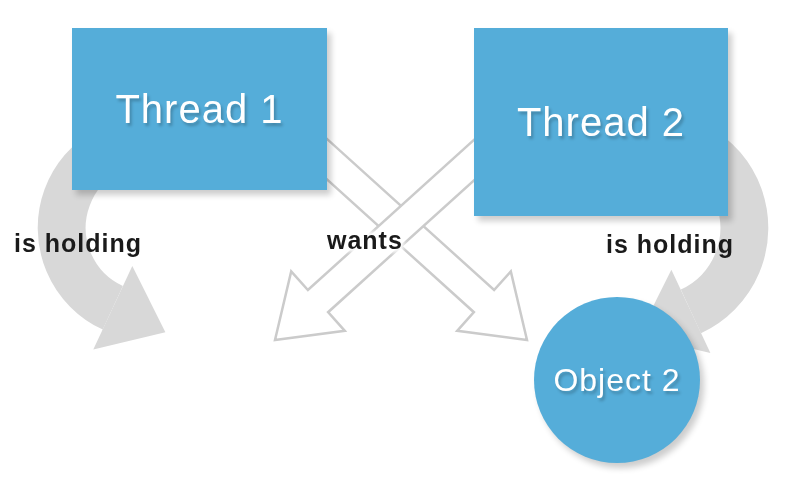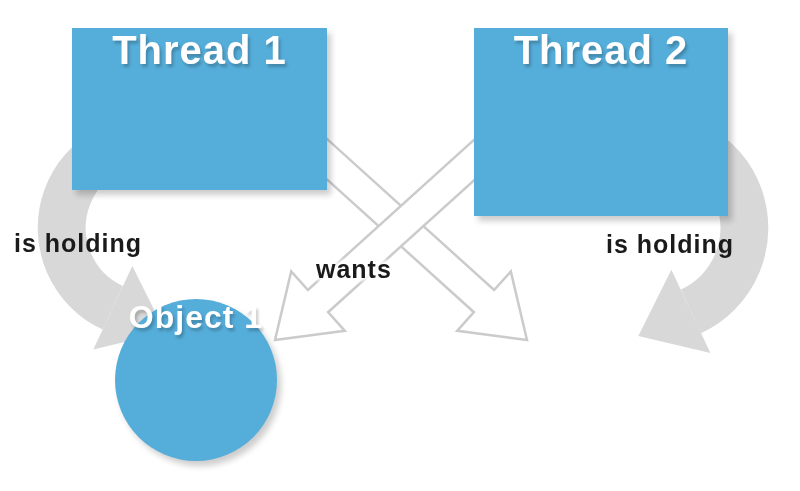--- a/index.html
+++ b/index.html
@@ -35,23 +35,23 @@
     fill: var(--wants-arrow-fill, #ffffff);
     stroke: var(--wants-arrow-stroke, #cbcbcb);
     stroke-width: 2.5;
     stroke-linejoin: miter;
   }
   .node {
     position: absolute;
     background: var(--node-fill, #55add9);
     color: var(--node-text, #ffffff);
     display: flex;
-    align-items: flex-start;
+    align-items: center;
     justify-content: center;
-    font-weight: 700;
+    font-weight: 400;
     text-align: center;
     box-shadow: 4px 5px 6px rgba(0, 0, 0, 0.2);
     text-shadow: 2px 3px 3px rgba(0, 0, 0, 0.22);
     letter-spacing: 1px;
   }
   .node.box {
     font-size: 40px;
   }
   .node.circle {
     border-radius: 50%;
@@ -67,27 +67,26 @@
     text-align: left;
     font-size: 25px;
     font-weight: 700;
     color: var(--label-text, #1a1a1a);
     letter-spacing: 1px;
     line-height: 30px;
   }
   #label-holding-left  { left: 14px;  top: 228px; }
   #label-holding-right { left: 606px; top: 229px; }
   #label-wants {
-    left: 316px;
+    left: 327px;
     top: 225px;
     text-shadow:
       0 0 4px #ffffff, 0 0 7px #ffffff, 0 0 10px #ffffff,
       2px 2px 5px #ffffff, -2px -2px 5px #ffffff,
       2px -2px 5px #ffffff, -2px 2px 5px #ffffff;
-    margin-top: 29px;
   }
 </style>
 </head>
 <body>
 
 <div class="stage">
 
   <svg class="arrows" viewBox="0 0 800 491">
 
     <path class="holding-arc" d="M 172.8 143 A 88 88 0 0 0 112.8 307.8"></path>
@@ -102,24 +101,24 @@
   </svg>
 
   <div class="node box" id="node-thread1">
     <span>Thread 1</span>
   </div>
 
   <div class="node box" id="node-thread2">
     <span>Thread 2</span>
   </div>
 
-  <div class="node circle" id="node-object1">
-    <span>Object 1</span>
+
+  <div class="node circle" id="node-object2">
+    <span>Object 2</span>
   </div>
-
 
   <div class="edge-label" id="label-holding-left">is holding</div>
 
   <div class="edge-label" id="label-wants">wants</div>
 
   <div class="edge-label" id="label-holding-right">is holding</div>
 
 </div>
 
 </body></html>

